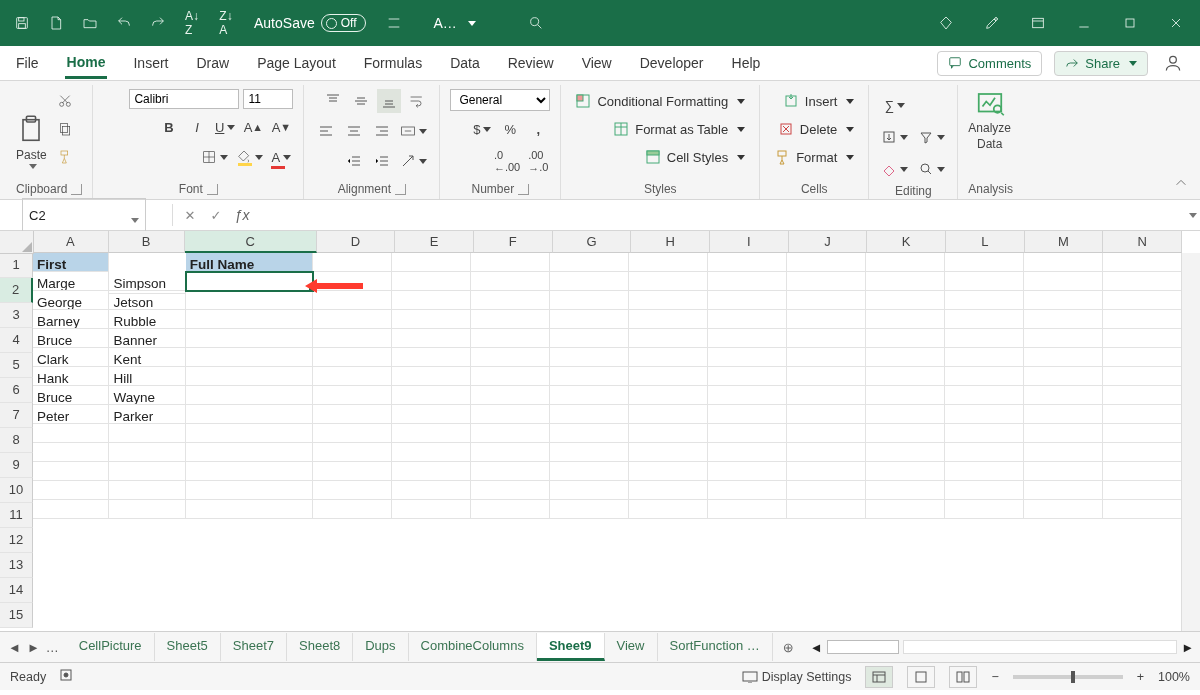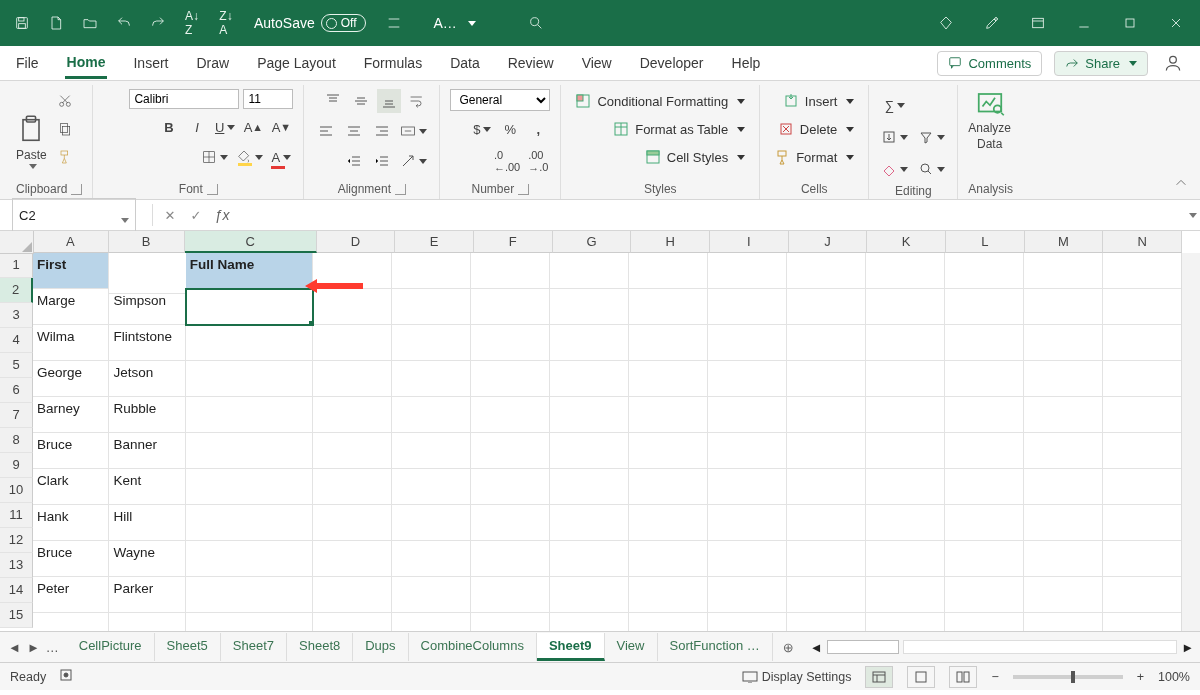--- a/index.html
+++ b/index.html
@@ -29,38 +29,38 @@
 .dlaunch{width:10px;height:10px;border:1px solid #999;border-top:none;border-left:none;}
 .ribbtn{min-width:20px;min-height:20px;display:flex;align-items:center;justify-content:center;color:#444;padding:2px;}
 .stack{display:flex;flex-direction:column;gap:4px;}
 .row{display:flex;gap:4px;align-items:center;}
 select.fake,input.fake{border:1px solid #bcbcbc;background:#fff;font-size:12px;padding:2px 4px;font-family:inherit;}
 .big-paste{display:flex;flex-direction:column;align-items:center;gap:2px;color:#444;font-size:12px;}
 .rb-label-btn{display:flex;align-items:center;gap:6px;color:#333;font-size:13px;padding:2px 4px;white-space:nowrap;}
 .collapse-ar{margin-left:auto;align-self:flex-end;padding:6px;}
 
 .formulabar{height:30px;border-bottom:1px solid #d6d6d6;display:flex;align-items:center;background:#fff;}
-.namebox{width:110px;border:1px solid #ccc;margin:3px 12px;padding:9px 6px;font-size:13px;display:flex;align-items:flex-end;justify-content:space-between;}
+.namebox{width:110px;border:1px solid #ccc;margin:3px 22px;padding:9px 6px;font-size:13px;display:flex;align-items:flex-end;justify-content:space-between;}
 .fbar-sep{width:1px;height:22px;background:#dcdcdc;margin:0 4px;}
 .fbar-btn{width:26px;height:26px;display:flex;align-items:center;justify-content:center;color:#888;}
 .fx{font-style:italic;color:#666;font-size:14px;}
 .fbar-input{flex:1;border:none;padding:4px 6px;font-size:13px;outline:none;}
 .fbar-expand{width:18px;color:#777;display:flex;align-items:center;justify-content:center;}
 
 .gridwrap{position:relative;height:400px;overflow:hidden;display:flex;}
 .corner{width:33px;height:22px;border-right:1px solid #ccc;border-bottom:1px solid #ccc;background:#f1f1f1;position:absolute;left:0;top:0;z-index:3;display:flex;align-items:flex-end;justify-content:flex-end;}
 .corner::after{content:"";border-right:10px solid #b7b7b7;border-top:10px solid transparent;margin:0 1px 1px 0;}
 .colheads{position:absolute;left:33px;top:0;right:18px;height:22px;display:flex;z-index:2;}
 .colhead{border-right:1px solid #d4d4d4;border-bottom:1px solid #ccc;background:#f1f1f1;text-align:center;font-size:13px;color:#444;line-height:22px;}
 .colhead.csel{background:#d9ece2;border-bottom:2px solid #1a6e48;}
 .rowheads{position:absolute;left:0;top:22px;width:33px;bottom:0;z-index:2;}
 .rowhead{height:24px;line-height:24px;text-align:center;border-right:1px solid #ccc;border-bottom:1px solid #e3e3e3;background:#f1f1f1;font-size:13px;color:#444;}
 .rowhead.rsel{background:#d9ece2;border-right:2px solid #1a6e48;}
 .cells{position:absolute;left:33px;top:22px;right:18px;bottom:0;}
-.cellrow{display:flex;height:36px;}
+.cellrow{display:flex;height:19px;}
 .cell{border-right:1px solid #e3e3e3;border-bottom:1px solid #e3e3e3;padding:0 4px;line-height:24px;font-size:13.5px;overflow:hidden;white-space:nowrap;}
 .cell.hdr{background:#b9d4e8;font-weight:700;color:#222;}
 .cell.sel{outline:2px solid #1a6e48;outline-offset:-1px;}
 .sel-handle{position:absolute;width:6px;height:6px;background:#1a6e48;}
 .arrow-annot{position:absolute;color:#ff3b2f;font-size:26px;z-index:5;}
 .arrow-annot svg{fill:#ff3b2f;}
 .vscroll{position:absolute;right:0;top:22px;bottom:0;width:18px;background:#f3f3f3;border-left:1px solid #ddd;}
 
 .sheetbar{height:30px;border-top:1px solid #d0d0d0;display:flex;align-items:center;background:#f6f6f6;font-size:13px;}
 .sheetbar .nav{padding:0 8px;color:#555;display:flex;gap:6px;}
@@ -611,36 +611,20 @@
         <div class="cell" style="width: 80px;"></div>
         <div class="cell" style="width: 80px;"></div>
         <div class="cell" style="width: 80px;"></div>
         <div class="cell" style="width: 80px;"></div>
         <div class="cell" style="width: 80px;"></div>
         <div class="cell" style="width: 80px;"></div>
         <div class="cell" style="width: 80px;"></div>
         <div class="cell" style="width: 80px;"></div>
       </div>
       <div class="cellrow">
-        <div class="cell" style="width: 77px;">Wilma</div>
-        <div class="cell" style="width: 77px;">Flintstone</div>
-        <div class="cell" style="width: 135px;"></div>
-        <div class="cell" style="width: 80px;"></div>
-        <div class="cell" style="width: 80px;"></div>
-        <div class="cell" style="width: 80px;"></div>
-        <div class="cell" style="width: 80px;"></div>
-        <div class="cell" style="width: 80px;"></div>
-        <div class="cell" style="width: 80px;"></div>
-        <div class="cell" style="width: 80px;"></div>
-        <div class="cell" style="width: 80px;"></div>
-        <div class="cell" style="width: 80px;"></div>
-        <div class="cell" style="width: 80px;"></div>
-        <div class="cell" style="width: 80px;"></div>
-      </div>
-      <div class="cellrow">
         <div class="cell" style="width: 77px;">George</div>
         <div class="cell" style="width: 77px;">Jetson</div>
         <div class="cell" style="width: 135px;"></div>
         <div class="cell" style="width: 80px;"></div>
         <div class="cell" style="width: 80px;"></div>
         <div class="cell" style="width: 80px;"></div>
         <div class="cell" style="width: 80px;"></div>
         <div class="cell" style="width: 80px;"></div>
         <div class="cell" style="width: 80px;"></div>
         <div class="cell" style="width: 80px;"></div>

